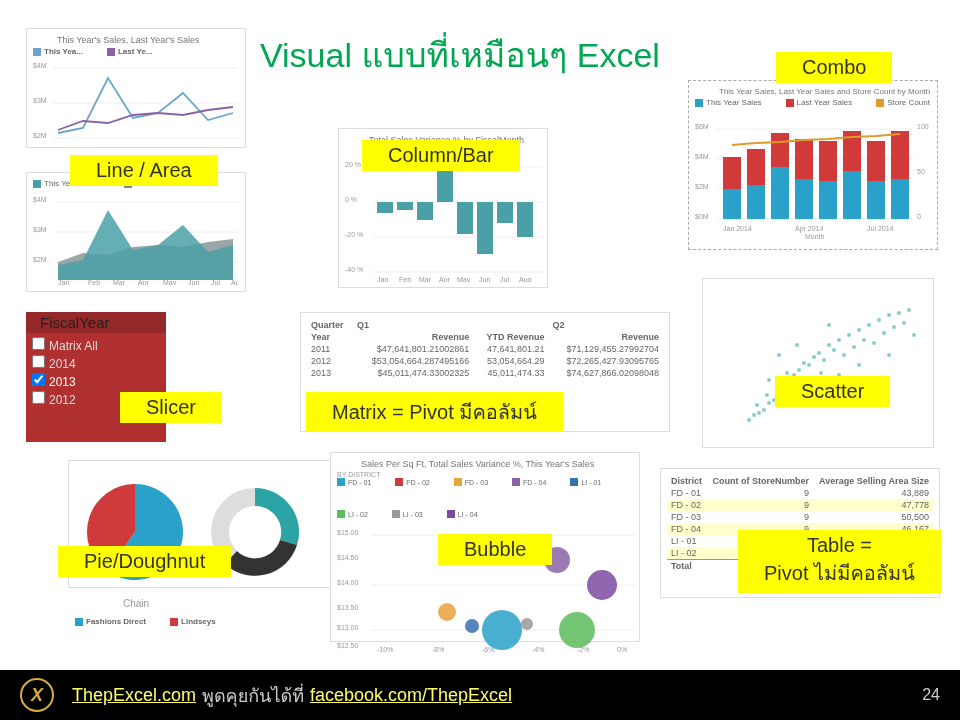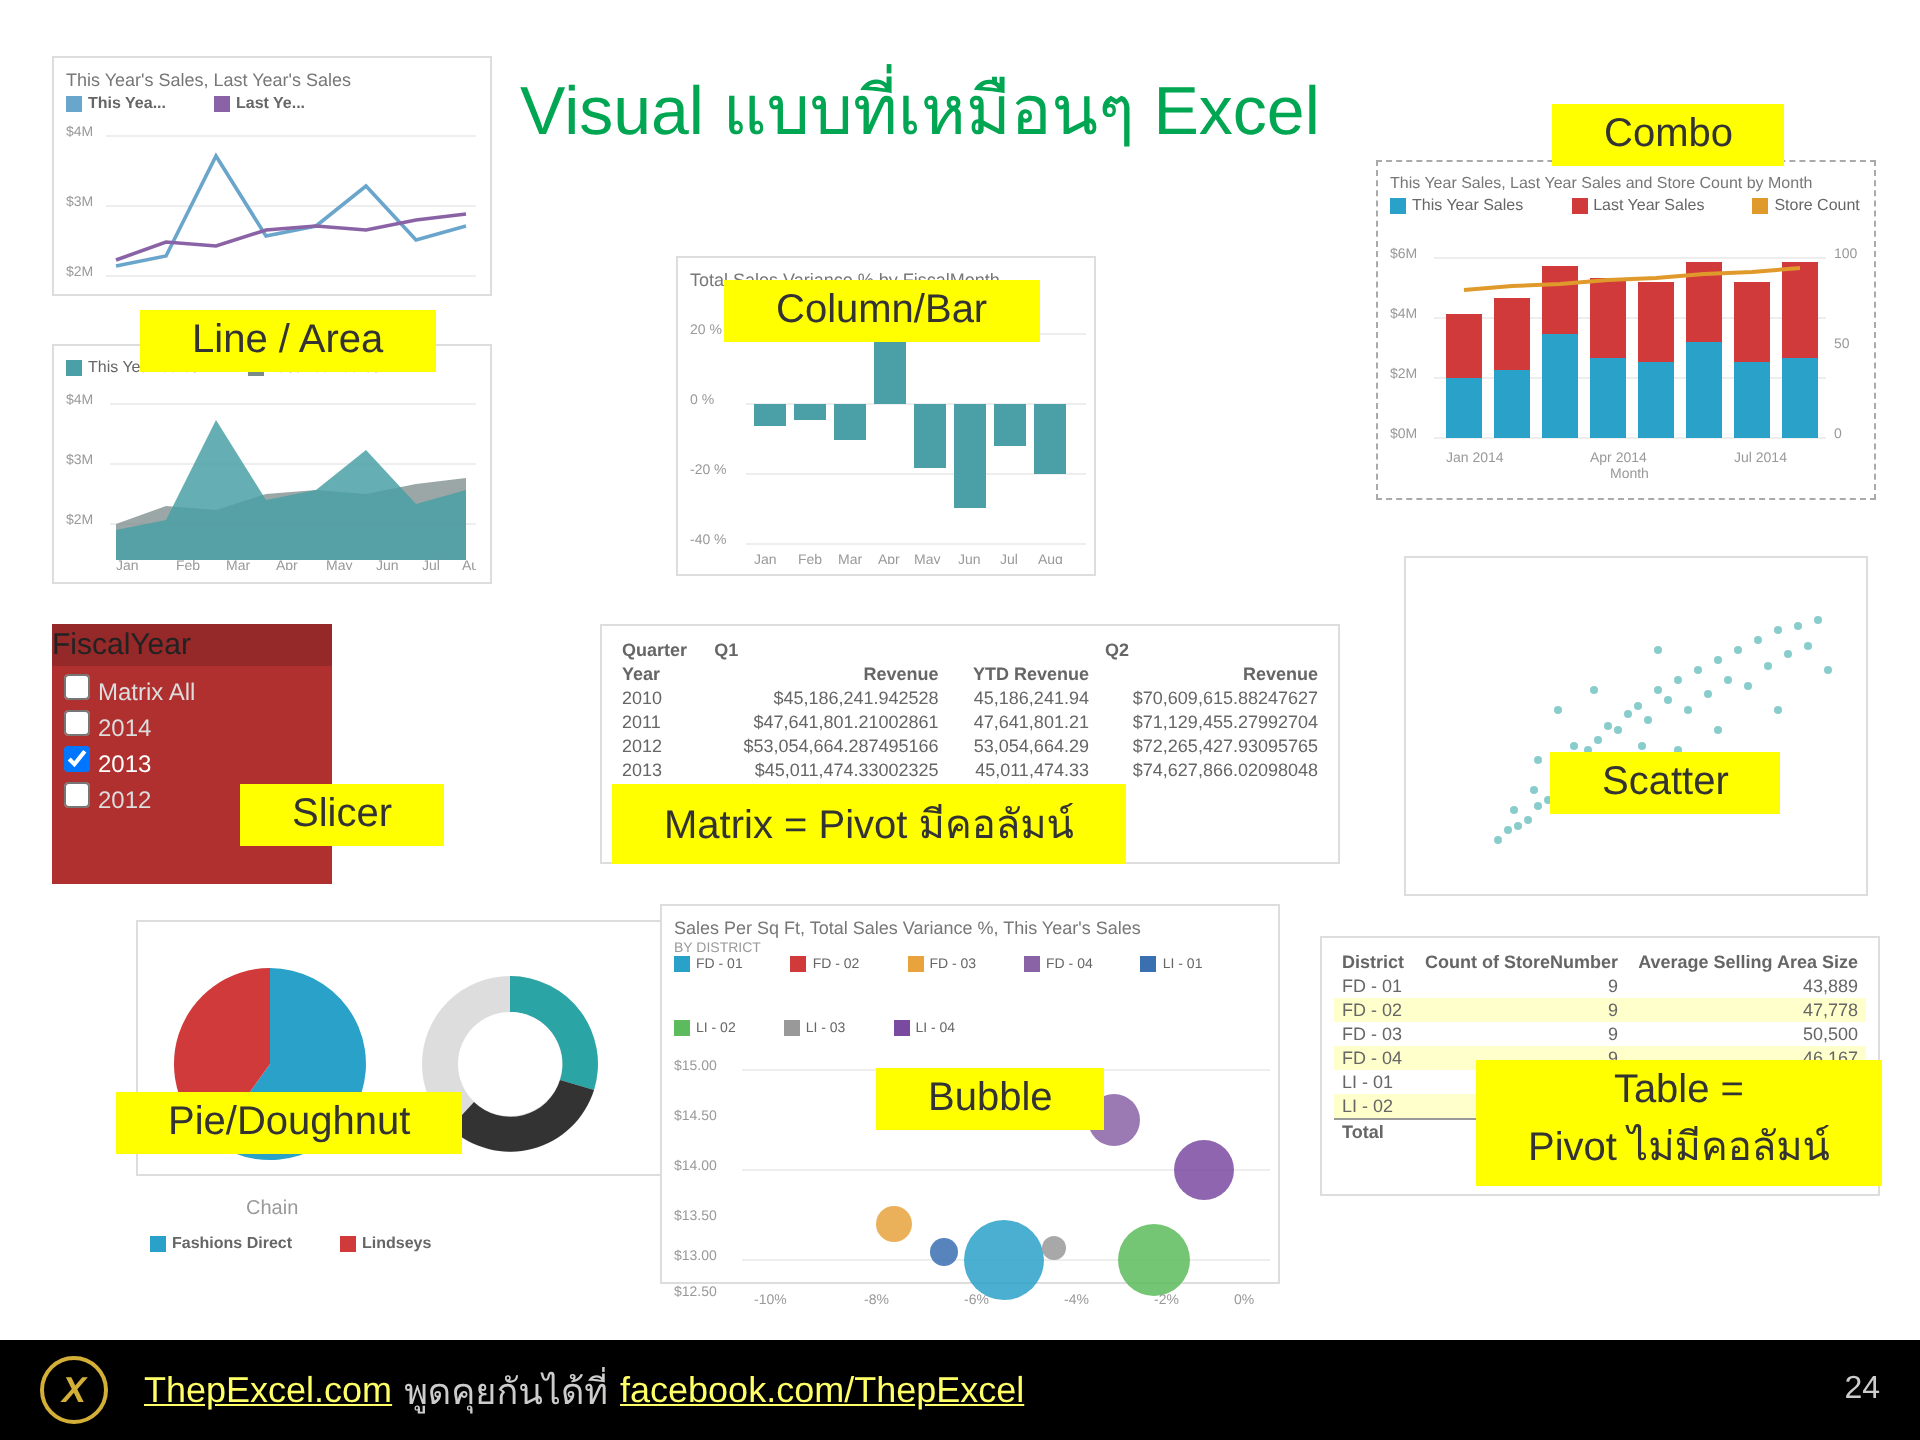--- a/index.html
+++ b/index.html
@@ -1,30 +1,30 @@
 <!DOCTYPE html>
 <html><head>
 <meta charset="utf-8">
 <style>
   *{box-sizing:border-box;margin:0;padding:0;}
   body{width:960px;height:720px;background:#fff;font-family:Tahoma,Arial,sans-serif;position:relative;overflow:hidden;}
   .slide{position:relative;width:960px;height:720px;}
   .title{position:absolute;top:28px;left:260px;font-size:34px;color:#00a651;font-weight:400;}
   .tag{position:absolute;background:#ffff00;font-size:20px;color:#333;padding:4px 26px;z-index:10;}
   .card{position:absolute;background:#fff;border:1px solid #ddd;padding:6px;font-size:9px;color:#666;}
-  .card-title{font-size:9px;color:#777;margin-bottom:2px;}
+  .card-title{font-size:9px;color:#777;margin-bottom:2px;margin-left:24px;}
   .legend{font-size:8px;color:#666;display:flex;gap:24px;margin-bottom:2px;}
   .legend span{display:inline-flex;align-items:center;gap:3px;}
   .sw{width:8px;height:8px;display:inline-block;}
   svg{display:block;}
   table.mini{font-size:9px;width:100%;border-collapse:collapse;}
   table.mini th,table.mini td{padding:1px 4px;text-align:right;white-space:nowrap;margin-top:16px;}
   table.mini th{font-weight:bold;text-align:left;}
   .slicer{position:absolute;left:26px;top:312px;width:140px;height:130px;background:#b03030;color:#ddd;font-size:12px;padding:6px;}
-  .slicer .hdr{background:rgba(0,0,0,.15);padding:2px 0;font-size:15px;color:#222;margin:-6px -6px 4px -6px;}
+  .slicer .hdr{background:rgba(0,0,0,.15);padding:2px 14px;font-size:15px;color:#222;margin:-6px -6px 4px -6px;}
   .slicer label{display:block;font-size:12px;color:#ddd;margin:2px 0;}
   .slicer input{margin-right:4px;}
   .footer{position:absolute;bottom:0;left:0;right:0;height:50px;background:#000;color:#fff;display:flex;align-items:center;padding:0 20px;font-size:18px;}
   .logo{width:34px;height:34px;border-radius:50%;background:#000;border:2px solid #d4af37;display:flex;align-items:center;justify-content:center;color:#d4af37;margin-right:12px;font-style:italic;font-weight:bold;}
   .footer a{color:#ffff66;text-decoration:underline;margin:0 6px;}
   .pagenum{margin-left:auto;font-size:16px;color:#ccc;}
   .axis{font-size:7px;fill:#999;}
   .grid{stroke:#eee;stroke-width:1;}
 </style>
 </head>
@@ -197,26 +197,20 @@
           <tr>
             <th>Quarter</th>
             <th colspan="2" style="text-align:left">Q1</th>
             <th style="text-align:left">Q2</th>
           </tr>
       <tr>
             <th>Year</th>
             <th style="text-align:right">Revenue</th>
             <th style="text-align:right">YTD Revenue</th>
             <th style="text-align:right">Revenue</th>
-          </tr>
-      <tr>
-            <td style="text-align:left">2010</td>
-            <td>$45,186,241.942528</td>
-            <td>45,186,241.94</td>
-            <td>$70,609,615.88247627</td>
           </tr>
       <tr>
             <td style="text-align:left">2011</td>
             <td>$47,641,801.21002861</td>
             <td>47,641,801.21</td>
             <td>$71,129,455.27992704</td>
           </tr>
       <tr>
             <td style="text-align:left">2012</td>
             <td>$53,054,664.287495166</td>

